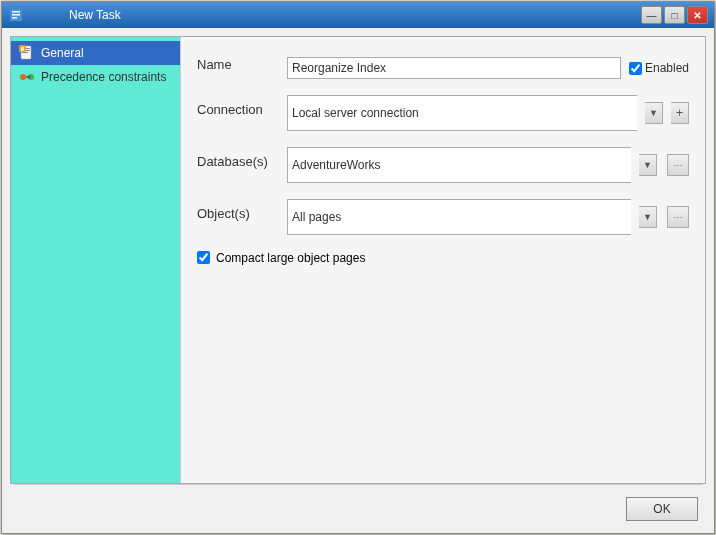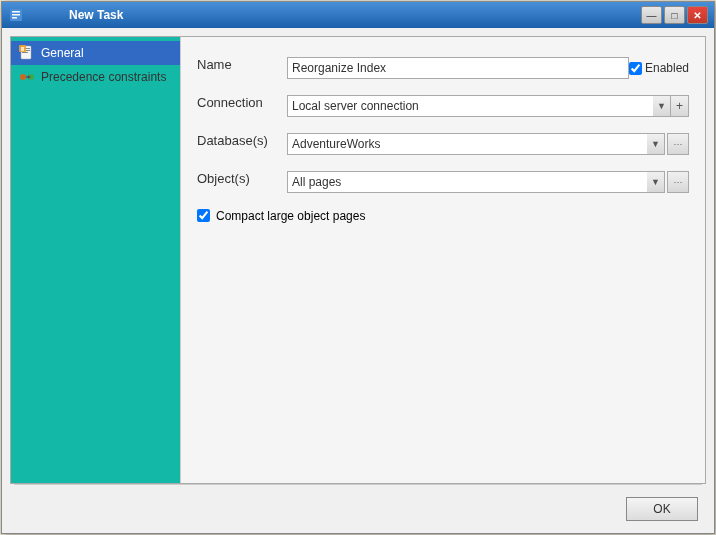--- a/index.html
+++ b/index.html
@@ -36,21 +36,21 @@
       width: 16px;
       height: 16px;
       margin-right: 6px;
       display: flex;
       align-items: center;
       justify-content: center;
     }
     .title-bar-text {
       flex: 1;
       font-size: 12px;
-      font-weight: bold;
+      font-weight: normal;
       padding-left: 39px;
     }
     .title-bar-controls {
       display: flex;
       gap: 2px;
     }
     .title-btn {
       width: 21px;
       height: 18px;
       background: linear-gradient(to bottom, #e8e8e8, #c8c8c8);
@@ -77,21 +77,21 @@
     }
     .main-area {
       flex: 1;
       display: flex;
       gap: 0;
       border: 1px solid #aaa;
       background: #f5f5f5;
     }
     .sidebar {
       width: 170px;
-      background: #14b8a6;
+      background: #5eead4;
       border-right: 1px solid #ccc;
       padding: 4px 0;
       flex-shrink: 0;
     }
     .sidebar-item {
       display: flex;
       align-items: center;
       padding: 4px 8px;
       cursor: pointer;
       gap: 6px;
@@ -128,21 +128,21 @@
     .form-label {
       width: 90px;
       color: #333;
       flex-shrink: 0;
       font-size: 13px;
     }
     .form-control-area {
       flex: 1;
       display: flex;
       align-items: center;
-      gap: 0;
+      gap: 8px;
       margin-top: 8px;
     }
     .text-input {
       flex: 1;
       height: 22px;
       border: 1px solid #aaa;
       background: white;
       padding: 2px 4px;
       font-size: 12px;
       font-family: inherit;
@@ -217,21 +217,21 @@
       justify-content: center;
     }
     .divider-line {
       height: 1px;
       background: #ccc;
       margin: 0 4px 6px 4px;
       flex-shrink: 0;
     }
     .select-text-display {
       flex: 1;
-      height: 22px;
+      height: 36px;
       border: 1px solid #aaa;
       background: white;
       padding: 2px 4px;
       font-size: 12px;
       color: #333;
       display: flex;
       align-items: center;
       border-right: none;
     }
     .plus-btn {

